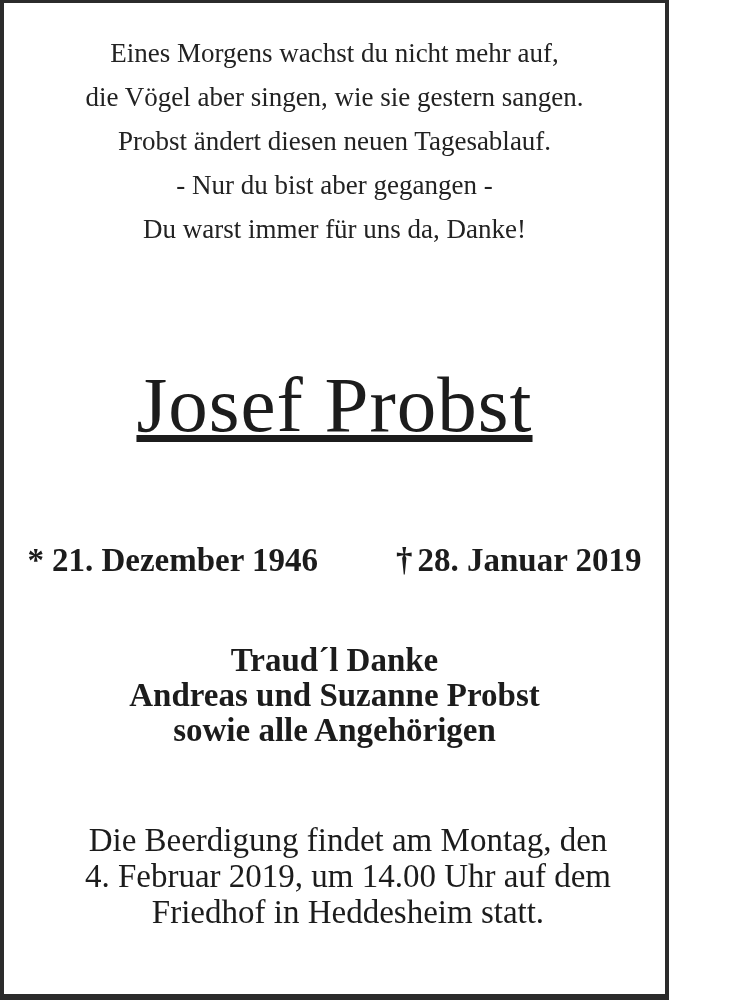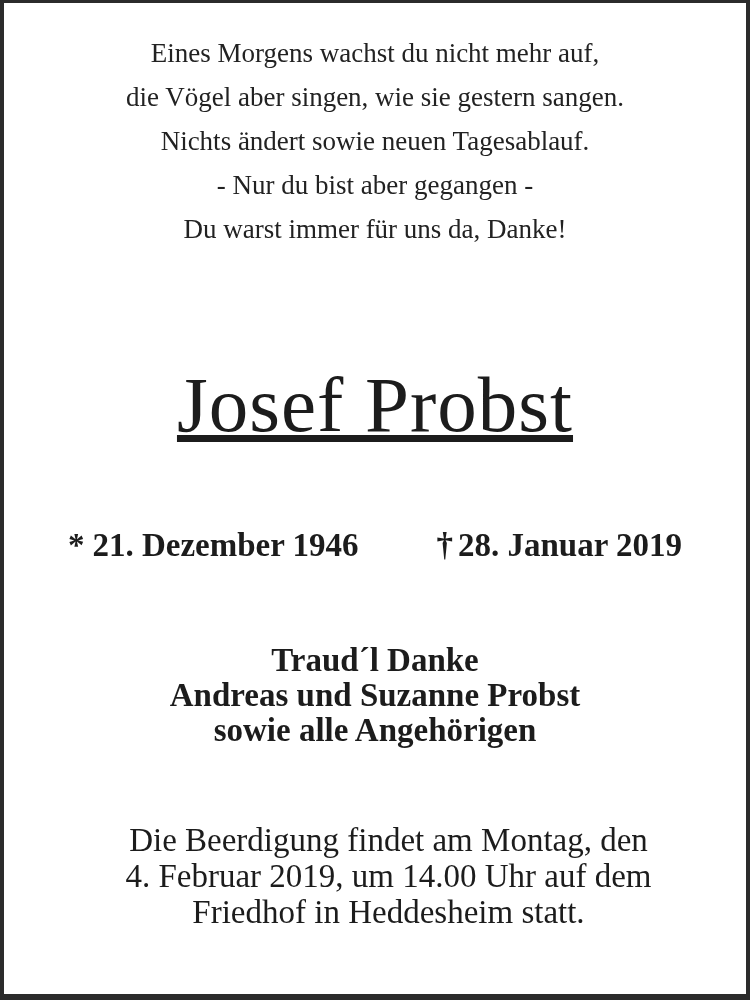--- a/index.html
+++ b/index.html
@@ -8,21 +8,21 @@
     --bg-color:#ffffff;
   }
   html,body{margin:0;padding:0;}
   body{
     width:750px;height:1000px;
     background:#fff;
     font-family:"Liberation Serif","DejaVu Serif",serif;
   }
   .page{
     position:relative;
-    width:750px;height:1000px;
+    width:669px;height:1000px;
     box-sizing:border-box;
     background:var(--bg-color);
     border-style:solid;
     border-color:var(--border-color);
     border-width:3px 4px 6px 4px;
     color:var(--text-color);
     overflow:hidden;
   }
   .block{
     position:absolute;
@@ -46,21 +46,21 @@
   }
   .dates{
     top:522px;
     display:flex;
     justify-content:center;
     gap:78px;
     font-size:33px;
     line-height:40px;
     font-weight:bold;
   }
-  .date-item{white-space:nowrap;}
+  .date-item{white-space:nowrap;margin-top:15px;}
   .date-symbol{margin-right:8px;}
   .death .date-symbol{margin-right:5px;}
   .mourners{
     top:640px;
     font-size:33px;
     line-height:35px;
     font-weight:bold;
   }
   .funeral{
     top:819px;
@@ -70,21 +70,21 @@
   }
 </style>
 </head>
 <body>
 
 <div class="page">
 
   <div class="block poem">
     <div>Eines Morgens wachst du nicht mehr auf,</div>
     <div>die Vögel aber singen, wie sie gestern sangen.</div>
-    <div>Nichts ändert sowie neuen Tagesablauf.</div>
+    <div>Probst ändert diesen neuen Tagesablauf.</div>
     <div>- Nur du bist aber gegangen -</div>
     <div>Du warst immer für uns da, Danke!</div>
   </div>
 
   <div class="block deceased-name">Josef Probst</div>
 
   <div class="block dates">
     <div class="date-item birth">
       <span class="date-symbol">*</span><span>21. Dezember 1946</span>
     </div>

